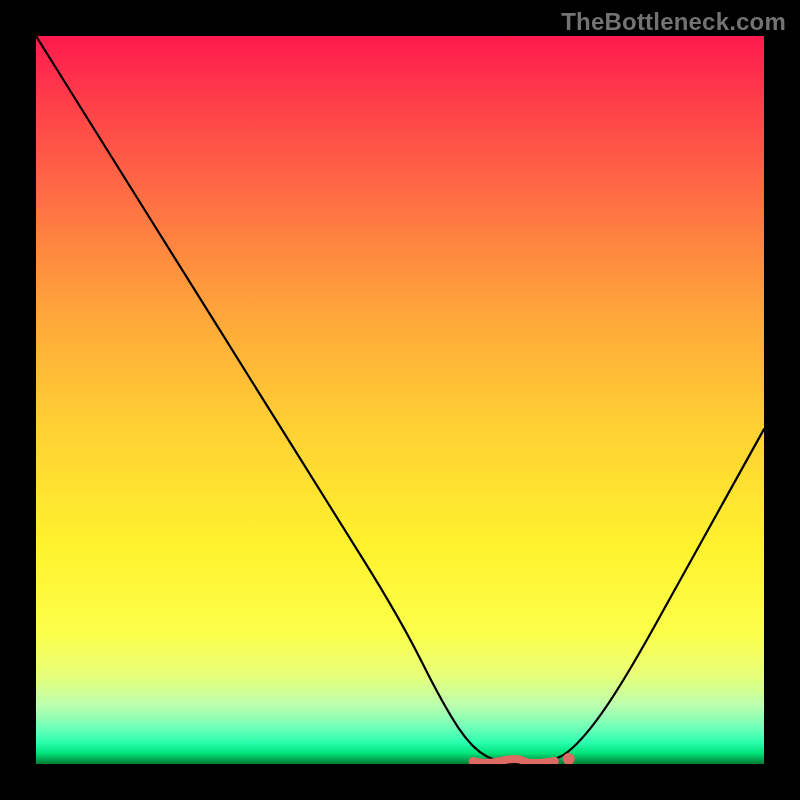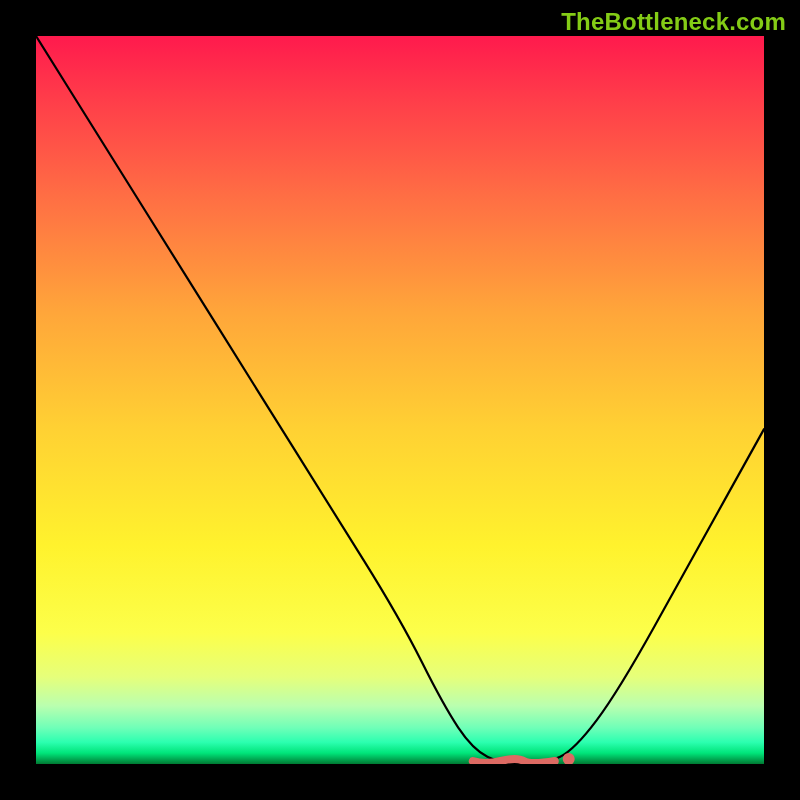--- a/index.html
+++ b/index.html
@@ -63,21 +63,21 @@
   .curve circle.dot {
     fill: #dd6a63;
   }
   .watermark {
     position: absolute;
     top: 8px;
     right: 14px;
     font-family: Arial, Helvetica, sans-serif;
     font-size: 24px;
     font-weight: 600;
-    color: #84cc16;
+    color: #737373;
     letter-spacing: 0.2px;
   }
 </style>
 </head>
 <body>
 
 <div class="canvas">
   <div class="watermark">TheBottleneck.com</div>
 
   <div class="plot-area">

